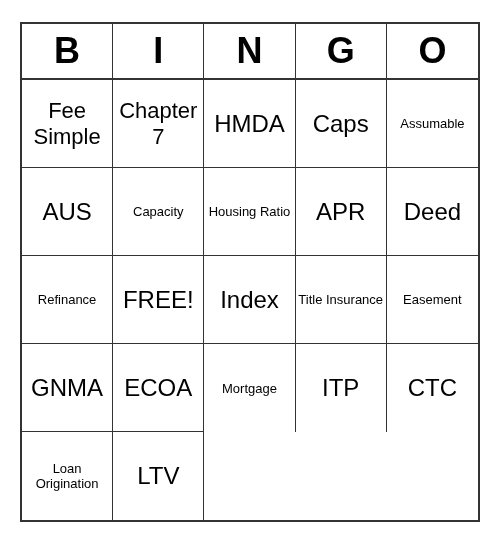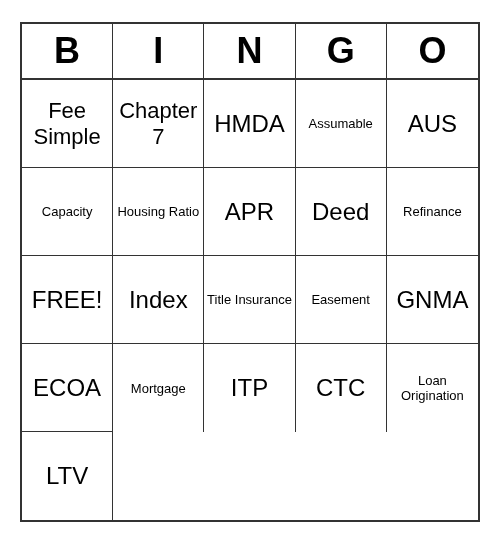--- a/index.html
+++ b/index.html
@@ -94,20 +94,23 @@
   <div class="bingo-cell">
         <span class="cell-text-medium">Fee Simple</span>
       </div>
       <div class="bingo-cell">
         <span class="cell-text-medium">Chapter 7</span>
       </div>
       <div class="bingo-cell">
         <span class="cell-text-large">HMDA</span>
       </div>
       <div class="bingo-cell">
+        <span class="cell-text-large">Caps</span>
+      </div>
+      <div class="bingo-cell">
         <span class="cell-text-small">Assumable</span>
       </div>
       <div class="bingo-cell">
         <span class="cell-text-large">AUS</span>
       </div>
       <div class="bingo-cell">
         <span class="cell-text-small">Capacity</span>
       </div>
       <div class="bingo-cell">
         <span class="cell-text-small">Housing Ratio</span>

